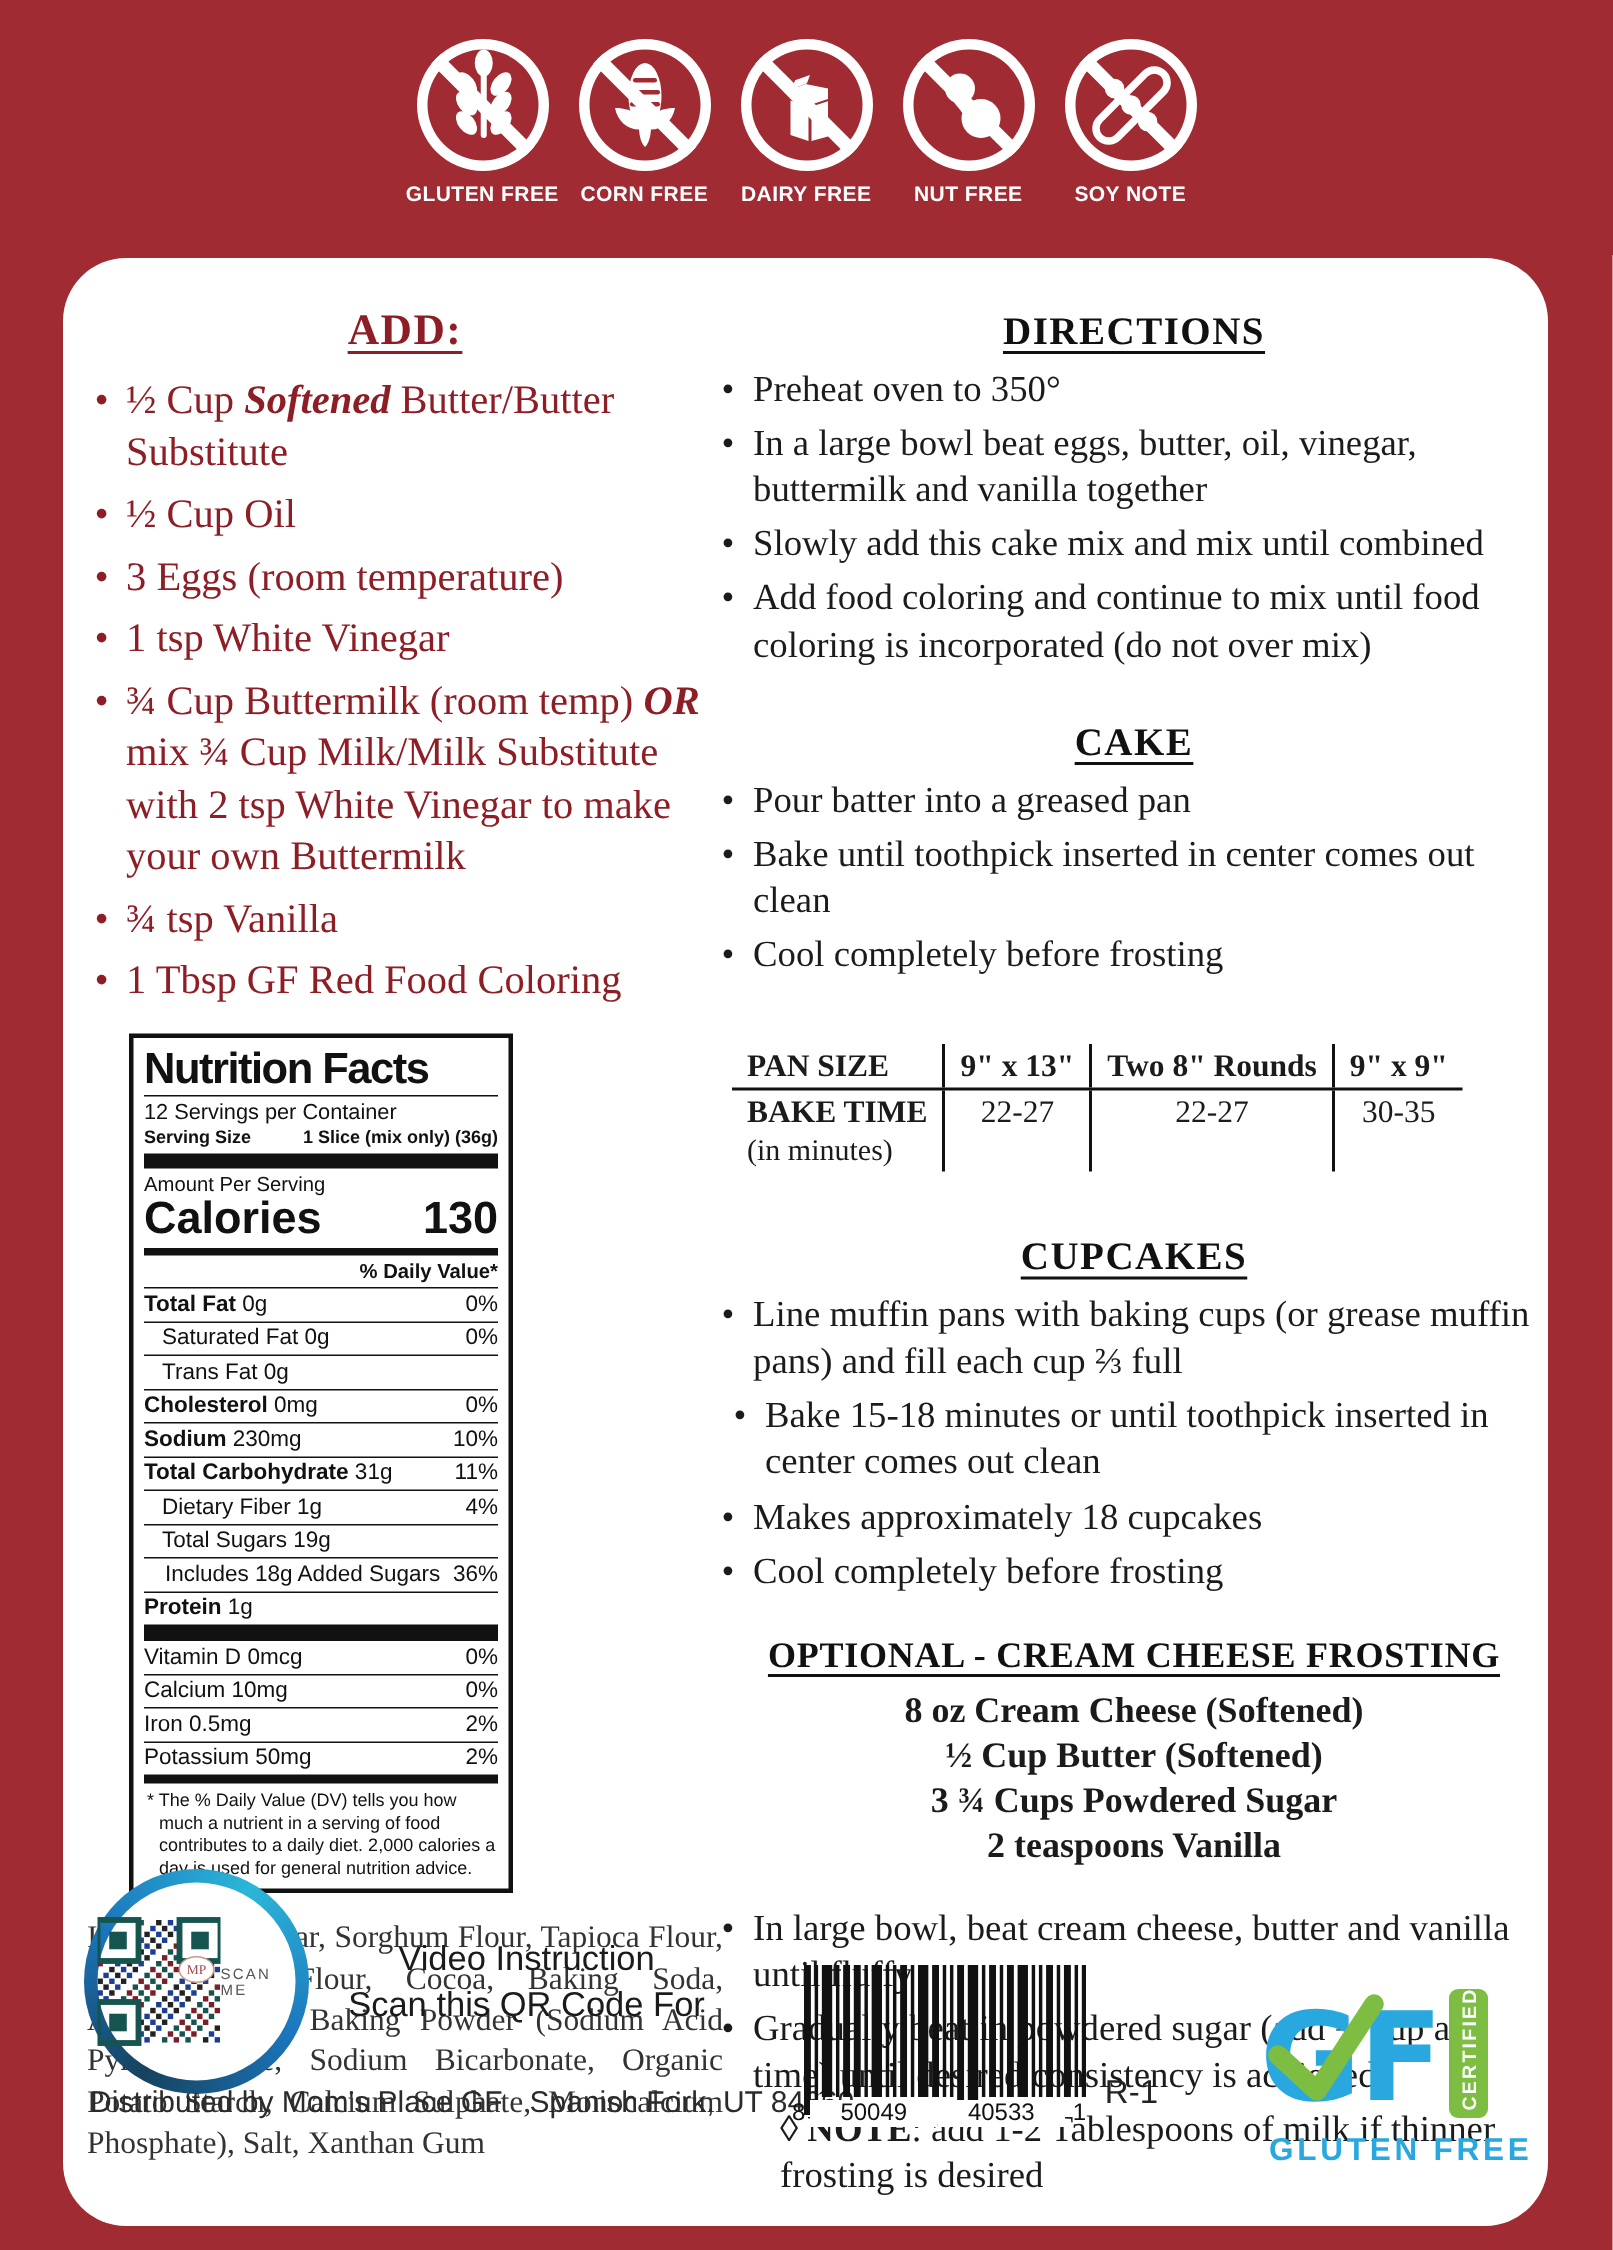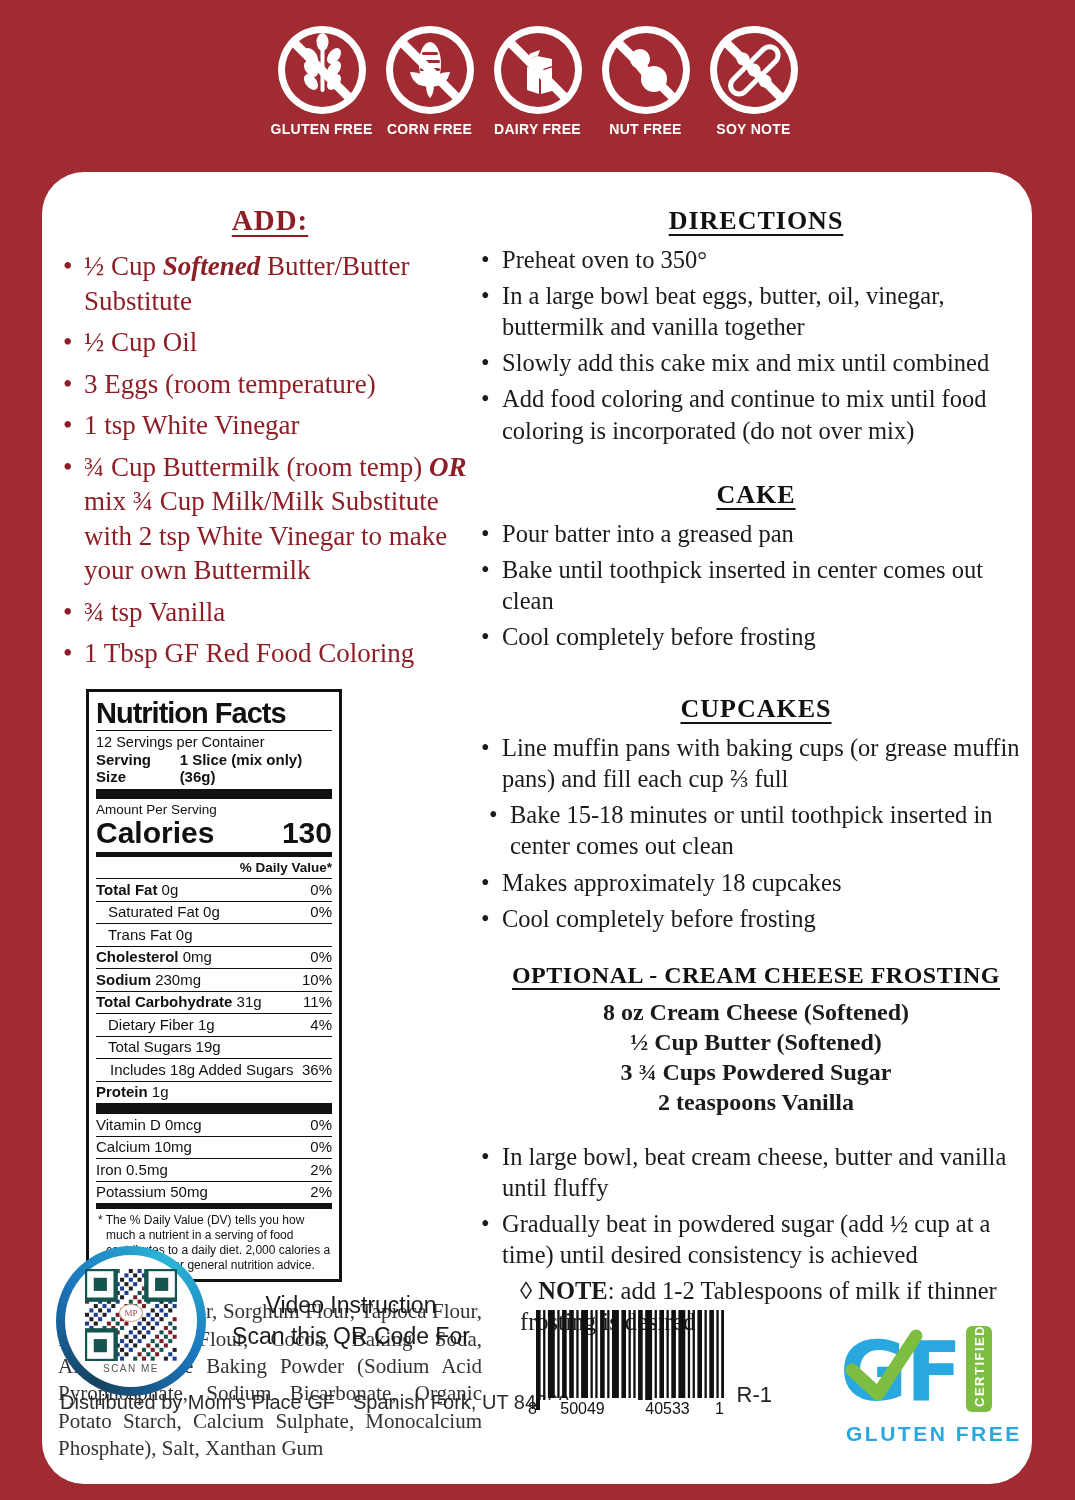--- a/index.html
+++ b/index.html
@@ -56,21 +56,21 @@
   .add-list .b { margin:7px 0; }
 
   
   .nut {
     width:256px; margin:18px 0 0 28px;
     border:3px solid #111; padding:5px 7px 6px 7px;
     font-family:"Liberation Sans","DejaVu Sans",sans-serif; color:#111;
   }
   .nut-title { font-size:29px; font-weight:bold; letter-spacing:-1px; line-height:1.15; }
   .nut-servings { font-size:14.5px; border-top:1px solid #111; padding-top:3px; }
-  .nut-servline { display:flex; justify-content:space-between; font-size:15px; font-weight:bold; padding:1px 0 4px;align-items:flex-end; }
+  .nut-servline { display:flex; justify-content:space-between; font-size:12px; font-weight:bold; padding:1px 0 4px;align-items:flex-end; }
   .nut-bar-thick { height:10px; background:#111; }
   .nut-bar-med { height:5px; background:#111; }
   .nut-aps { font-size:13.5px; font-weight:normal; padding-top:3px; }
   .nut-cal { display:flex; justify-content:space-between; align-items:flex-end; font-size:30px; font-weight:bold; line-height:1.0; padding:1px 0 4px; }
   .nut-dv { text-align:right; font-size:13.5px; font-weight:bold; padding:3px 0; border-bottom:1px solid #111;}
   .nrow { display:flex; justify-content:space-between; font-size:15px; padding:2.5px 0; border-bottom:1px solid #111; line-height:1.1;}
   .nrow:last-of-type { border-bottom:none; }
   .nrow .nm b { font-weight:bold; }
   .ind1 { padding-left:12px; }
   .ind2 { padding-left:14px; }
@@ -83,21 +83,21 @@
 
   
   .qr-row { position:absolute; left:14px; top:1074px; width:440px; display:flex; align-items:center; }
   .qr-ring {
     width:150px; height:150px; border-radius:50%; flex:0 0 auto;
     background:conic-gradient(from 210deg,#16425f,#1b75bc,#2bb6d8,#1b75bc,#16425f);
     position:relative;
   }
   .qr-inner {
     position:absolute; inset:9px; background:#fff; border-radius:50%;
-    display:flex; flex-direction:column; align-items:center; justify-content:center;
+    display:flex; flex-direction:row; align-items:center; justify-content:center;
   }
   .qr-scanme { font-family:"Liberation Sans",sans-serif; font-size:10px; letter-spacing:1.5px; color:#555; margin-top:2px; }
   .qr-mp {
     position:absolute; left:50%; top:44%; transform:translate(-50%,-50%);
     background:#fff; border:1px solid #c98; border-radius:50%;
     width:24px; height:18px; display:flex; align-items:center; justify-content:center;
     font-family:"Liberation Serif",serif; font-size:9px; color:#a4454f;
   }
   .qr-caption {
     flex:1; text-align:center; font-family:"Liberation Sans",sans-serif;
@@ -501,20 +501,36 @@
       <div class="b">Add food coloring and continue to mix until food coloring is incorporated (do not over mix)</div>
     </div>
 
     <div class="sec-title cake-head">CAKE</div>
     <div class="rlist">
       <div class="b">Pour batter into a greased pan</div>
       <div class="b">Bake until toothpick inserted in center comes out clean</div>
       <div class="b">Cool completely before frosting</div>
     </div>
 
+    <table class="pan-table">
+      <tbody>
+          <tr>
+        <td>PAN SIZE</td>
+        <td>9" x 13"</td>
+        <td>Two 8" Rounds</td>
+        <td>9" x 9"</td>
+      </tr>
+      <tr>
+        <td><span>BAKE TIME</span><br><span class="sub">(in minutes)</span></td>
+        <td>22-27</td>
+        <td>22-27</td>
+        <td>30-35</td>
+      </tr>
+    </tbody>
+      </table>
 
     <div class="sec-title cc-head">CUPCAKES</div>
     <div class="rlist">
       <div class="b">Line muffin pans with baking cups (or grease muffin pans) and fill each cup ⅔ full</div>
       <div class="b indent1">Bake 15-18 minutes or until toothpick inserted in center comes out clean</div>
       <div class="b">Makes approximately 18 cupcakes</div>
       <div class="b">Cool completely before frosting</div>
     </div>
 
     <div class="sec-title frost-head">OPTIONAL - CREAM CHEESE FROSTING</div>

